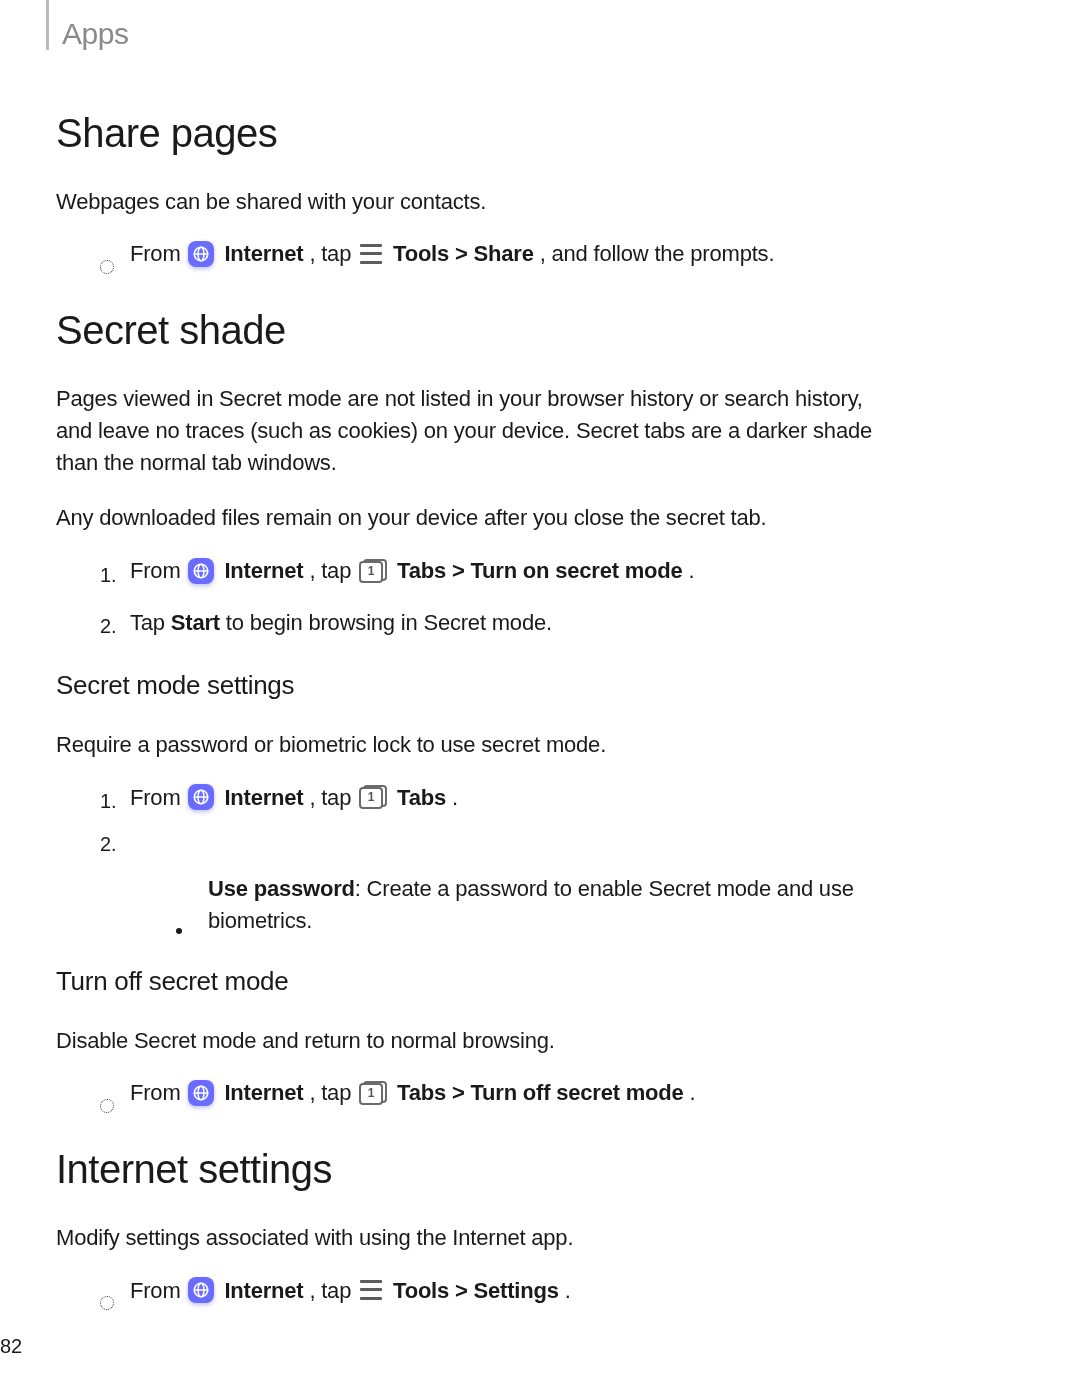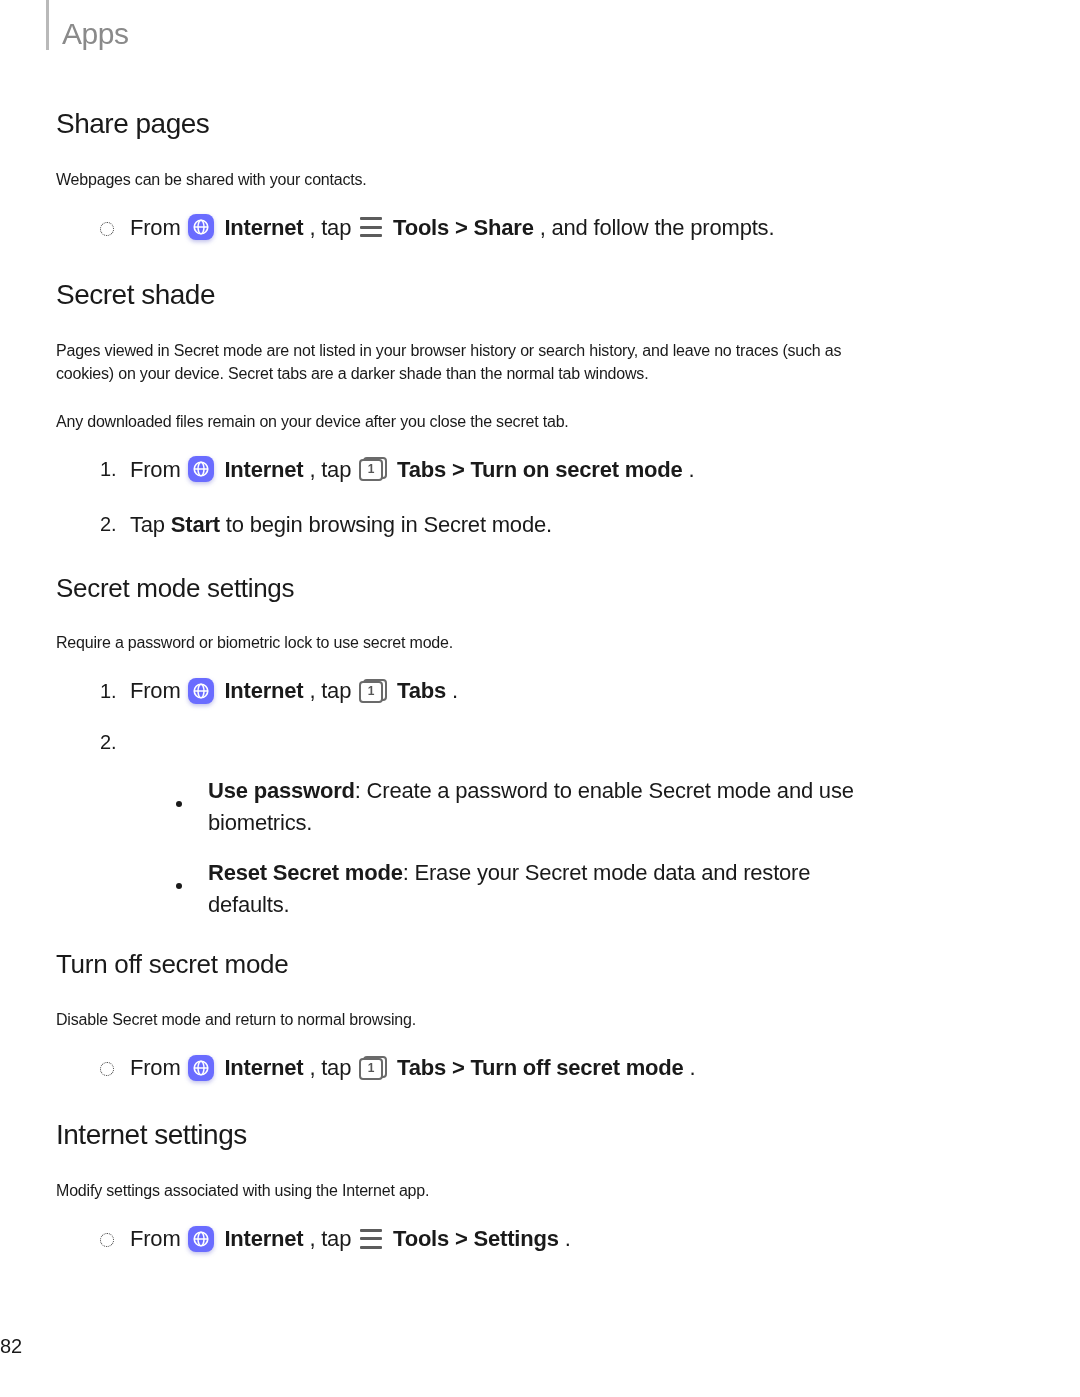--- a/index.html
+++ b/index.html
@@ -36,48 +36,48 @@
     background: #b9b9b9;
   }
   .header-title {
     color: #8a8a8a;
     font-size: 30px;
     font-weight: 400;
     margin: 0 0 0 6px;
     letter-spacing: -0.5px;
   }
   h2.section {
-    font-size: 28px;
+    font-size: 40px;
     font-weight: 500;
     margin: 28px 0 10px 0;
     letter-spacing: -0.5px;
   }
   h3.subsection {
     font-size: 26px;
     font-weight: 400;
     margin: 26px 0 8px 0;
     letter-spacing: -0.3px;
   }
   p.body {
     margin: 24px 0 18px 0;
-    font-size: 16px;
+    font-size: 22px;
   }
   .indent1 {
     padding-left: 44px;
   }
   .indent3 {
     padding-left: 120px;
     gap: 12px;
   }
   .row {
     display: flex;
     flex-direction: row;
-    align-items: center;
+    align-items: flex-end;
     flex-wrap: wrap;
-    margin: 18px 0;
+    margin: 10px 0;
   }
   .row.step { margin-bottom: 14px; }
   .bullet-circle {
     display: inline-block;
     width: 12px;
     height: 12px;
     border: 1.5px dotted #333;
     border-radius: 50%;
     margin-right: 16px;
     position: relative;
@@ -292,26 +292,20 @@
     <span class="num">2.</span>
   </div>
 
   <div class="row indent3">
     <span class="bullet-dot"></span>
     <span style="flex:1">
       <span class="b">Use password</span><span>: Create a password to enable Secret mode and use biometrics.</span>
     </span>
   </div>
 
-  <div class="row indent3" style="margin-top:14px">
-    <span class="bullet-dot"></span>
-    <span style="flex:1">
-      <span class="b">Reset Secret mode</span><span>: Erase your Secret mode data and restore defaults.</span>
-    </span>
-  </div>
 
   <h3 class="subsection">Turn off secret mode</h3>
   <p class="body">Disable Secret mode and return to normal browsing.</p>
 
   <div class="row indent1">
     <span class="bullet-circle"></span>
     <span class="flex-line">
       <span class="txt">From </span>
       <span class="icon icon-internet">
         <svg viewBox="0 0 24 24">

